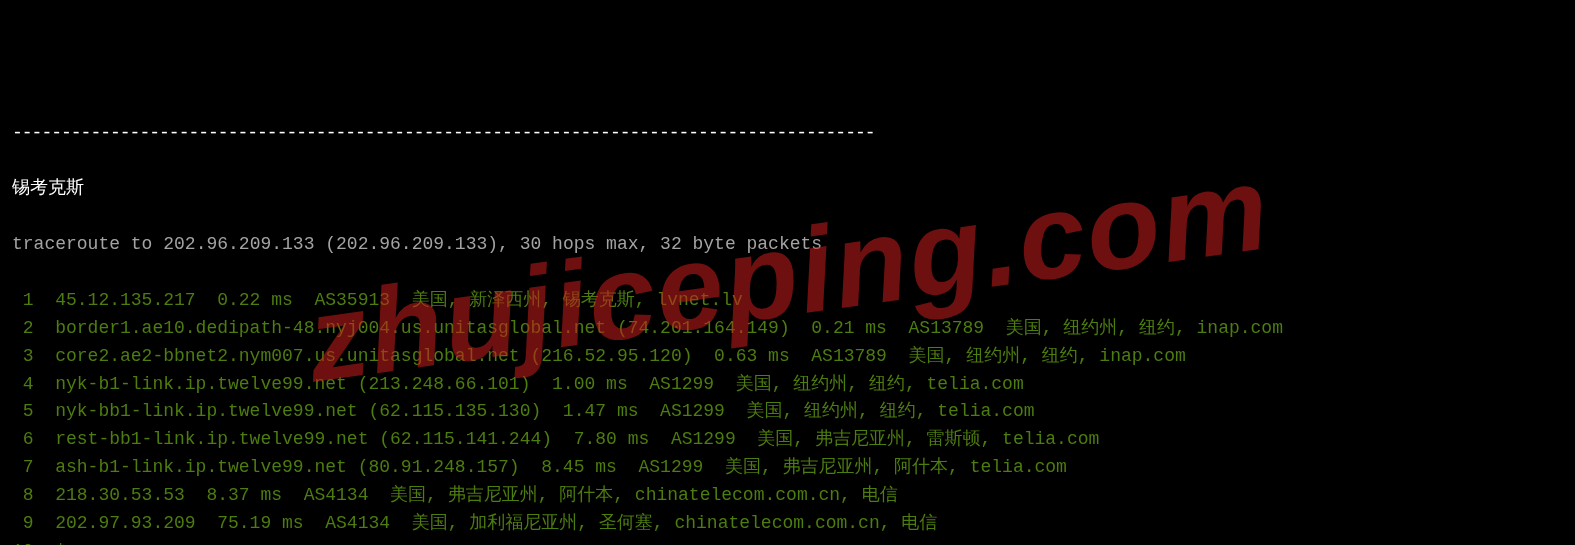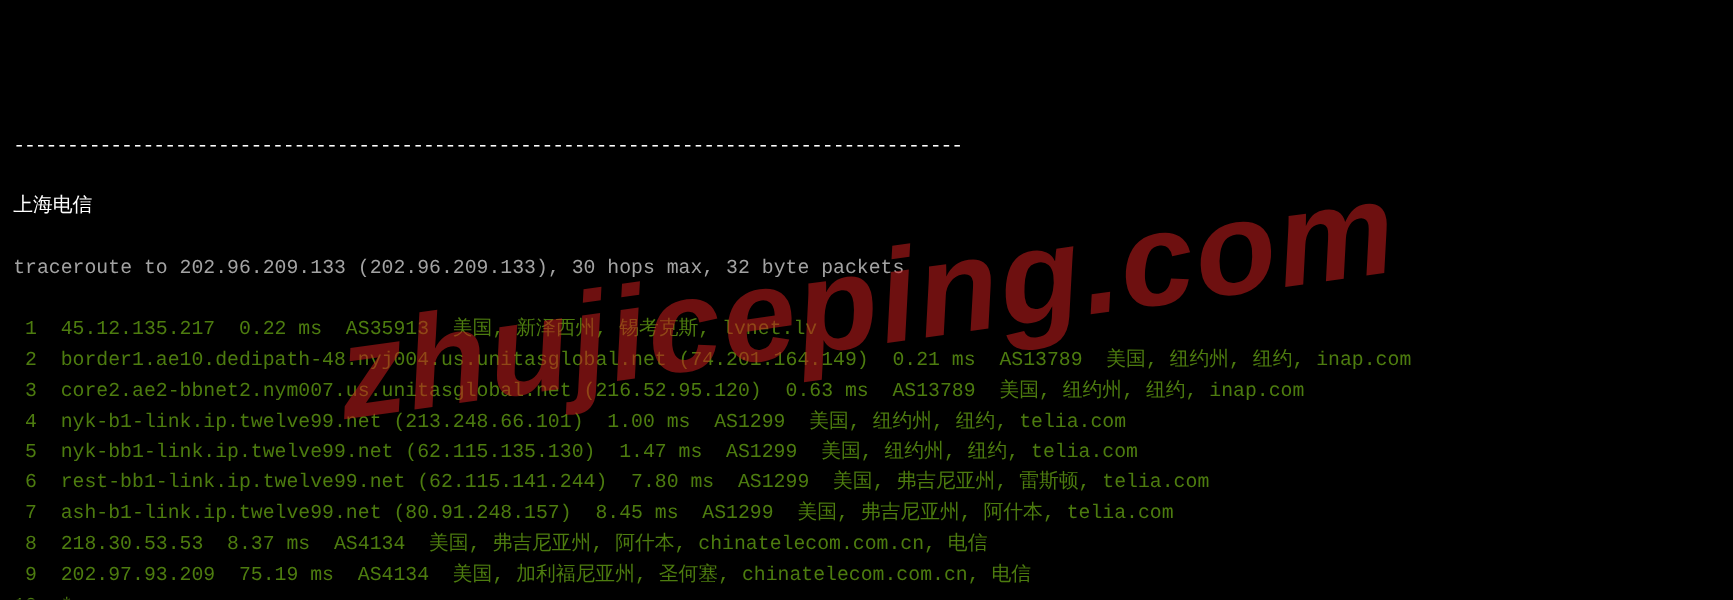--- a/index.html
+++ b/index.html
@@ -53,19 +53,19 @@
       letter-spacing: 2px;
       white-space: nowrap;
     }
   </style>
 </head>
 <body>
 
 
 
 <div class="separator">----------------------------------------------------------------------------------------</div>
-<div class="header-label">上海电信</div>
+<div class="header-label">锡考克斯</div>
 <div class="trace-header">traceroute to 202.96.209.133 (202.96.209.133), 30 hops max, 32 byte packets</div>
 <div id="hops-container"><div class="hop-row"><span class="hop-num">1</span><span>45.12.135.217  0.22 ms  AS35913  美国, 新泽西州, 锡考克斯, lvnet.lv</span></div><div class="hop-row"><span class="hop-num">2</span><span>border1.ae10.dedipath-48.nyj004.us.unitasglobal.net (74.201.164.149)  0.21 ms  AS13789  美国, 纽约州, 纽约, inap.com</span></div><div class="hop-row"><span class="hop-num">3</span><span>core2.ae2-bbnet2.nym007.us.unitasglobal.net (216.52.95.120)  0.63 ms  AS13789  美国, 纽约州, 纽约, inap.com</span></div><div class="hop-row"><span class="hop-num">4</span><span>nyk-b1-link.ip.twelve99.net (213.248.66.101)  1.00 ms  AS1299  美国, 纽约州, 纽约, telia.com</span></div><div class="hop-row"><span class="hop-num">5</span><span>nyk-bb1-link.ip.twelve99.net (62.115.135.130)  1.47 ms  AS1299  美国, 纽约州, 纽约, telia.com</span></div><div class="hop-row"><span class="hop-num">6</span><span>rest-bb1-link.ip.twelve99.net (62.115.141.244)  7.80 ms  AS1299  美国, 弗吉尼亚州, 雷斯顿, telia.com</span></div><div class="hop-row"><span class="hop-num">7</span><span>ash-b1-link.ip.twelve99.net (80.91.248.157)  8.45 ms  AS1299  美国, 弗吉尼亚州, 阿什本, telia.com</span></div><div class="hop-row"><span class="hop-num">8</span><span>218.30.53.53  8.37 ms  AS4134  美国, 弗吉尼亚州, 阿什本, chinatelecom.com.cn, 电信</span></div><div class="hop-row"><span class="hop-num">9</span><span>202.97.93.209  75.19 ms  AS4134  美国, 加利福尼亚州, 圣何塞, chinatelecom.com.cn, 电信</span></div><div class="hop-row"><span class="hop-num">10</span><span>*</span></div></div>
 <div class="watermark">zhujiceping.com</div>
 
 
 
 
 </body></html>

